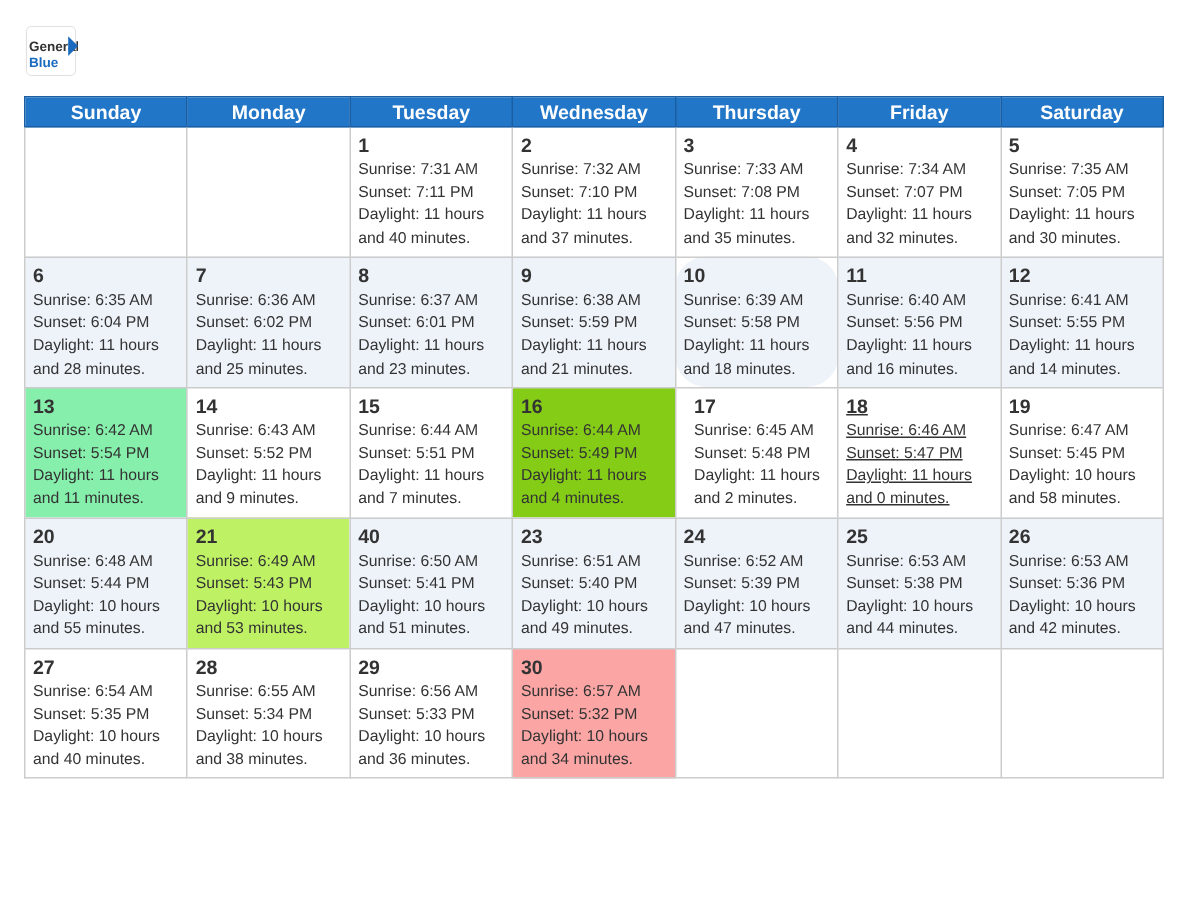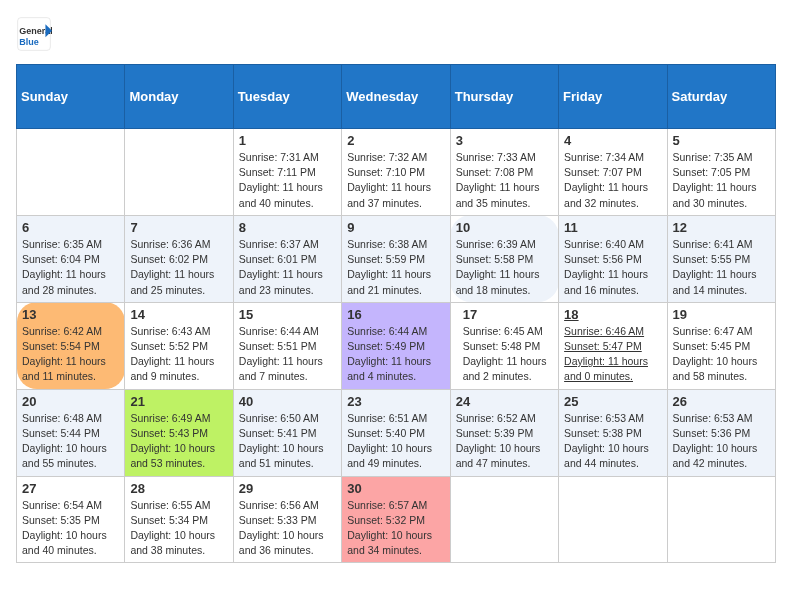--- a/index.html
+++ b/index.html
@@ -43,22 +43,22 @@
     .calendar {
       width: 100%;
       border-collapse: collapse;
       border: 1px solid #ccc;
     }
     .calendar th {
       background-color: #2176c7;
       color: #fff;
       font-size: 13px;
       font-weight: bold;
-      padding: 24px 4px;
-      text-align: left;
+      padding: 2px 4px;
+      text-align: center;
       border: 1px solid #1a5fa3;
     }
     .calendar td {
       vertical-align: top;
       border: 1px solid #ccc;
       padding: 4px 5px;
       width: 108px;
       min-height: 80px;
       font-size: 11px;
       color: #333;
@@ -169,33 +169,33 @@
         <td style="background: rgb(238, 243, 250); margin-top: 40px;">
           <span class="day-num">11</span>
           <div class="day-info">Sunrise: 6:40 AM<br>Sunset: 5:56 PM<br>Daylight: 11 hours and 16 minutes.</div>
         </td>
         <td style="background: rgb(238, 243, 250);">
           <span class="day-num">12</span>
           <div class="day-info">Sunrise: 6:41 AM<br>Sunset: 5:55 PM<br>Daylight: 11 hours and 14 minutes.</div>
         </td>
       </tr>
       <tr>
-        <td style="background: #fdba74; border-radius: 20px;">
+        <td style="background: #86efac;">
           <span class="day-num">13</span>
           <div class="day-info">Sunrise: 6:42 AM<br>Sunset: 5:54 PM<br>Daylight: 11 hours and 11 minutes.</div>
         </td>
         <td style="background: rgb(255, 255, 255);">
           <span class="day-num">14</span>
           <div class="day-info">Sunrise: 6:43 AM<br>Sunset: 5:52 PM<br>Daylight: 11 hours and 9 minutes.</div>
         </td>
         <td style="background: rgb(255, 255, 255);">
           <span class="day-num">15</span>
           <div class="day-info">Sunrise: 6:44 AM<br>Sunset: 5:51 PM<br>Daylight: 11 hours and 7 minutes.</div>
         </td>
-        <td style="background: #c4b5fd;">
+        <td style="background: #84cc16;">
           <span class="day-num">16</span>
           <div class="day-info">Sunrise: 6:44 AM<br>Sunset: 5:49 PM<br>Daylight: 11 hours and 4 minutes.</div>
         </td>
         <td style="background: rgb(255, 255, 255); padding-left: 12px;">
           <span class="day-num">17</span>
           <div class="day-info">Sunrise: 6:45 AM<br>Sunset: 5:48 PM<br>Daylight: 11 hours and 2 minutes.</div>
         </td>
         <td style="background: rgb(255, 255, 255); text-decoration: underline;">
           <span class="day-num">18</span>
           <div class="day-info">Sunrise: 6:46 AM<br>Sunset: 5:47 PM<br>Daylight: 11 hours and 0 minutes.</div>

